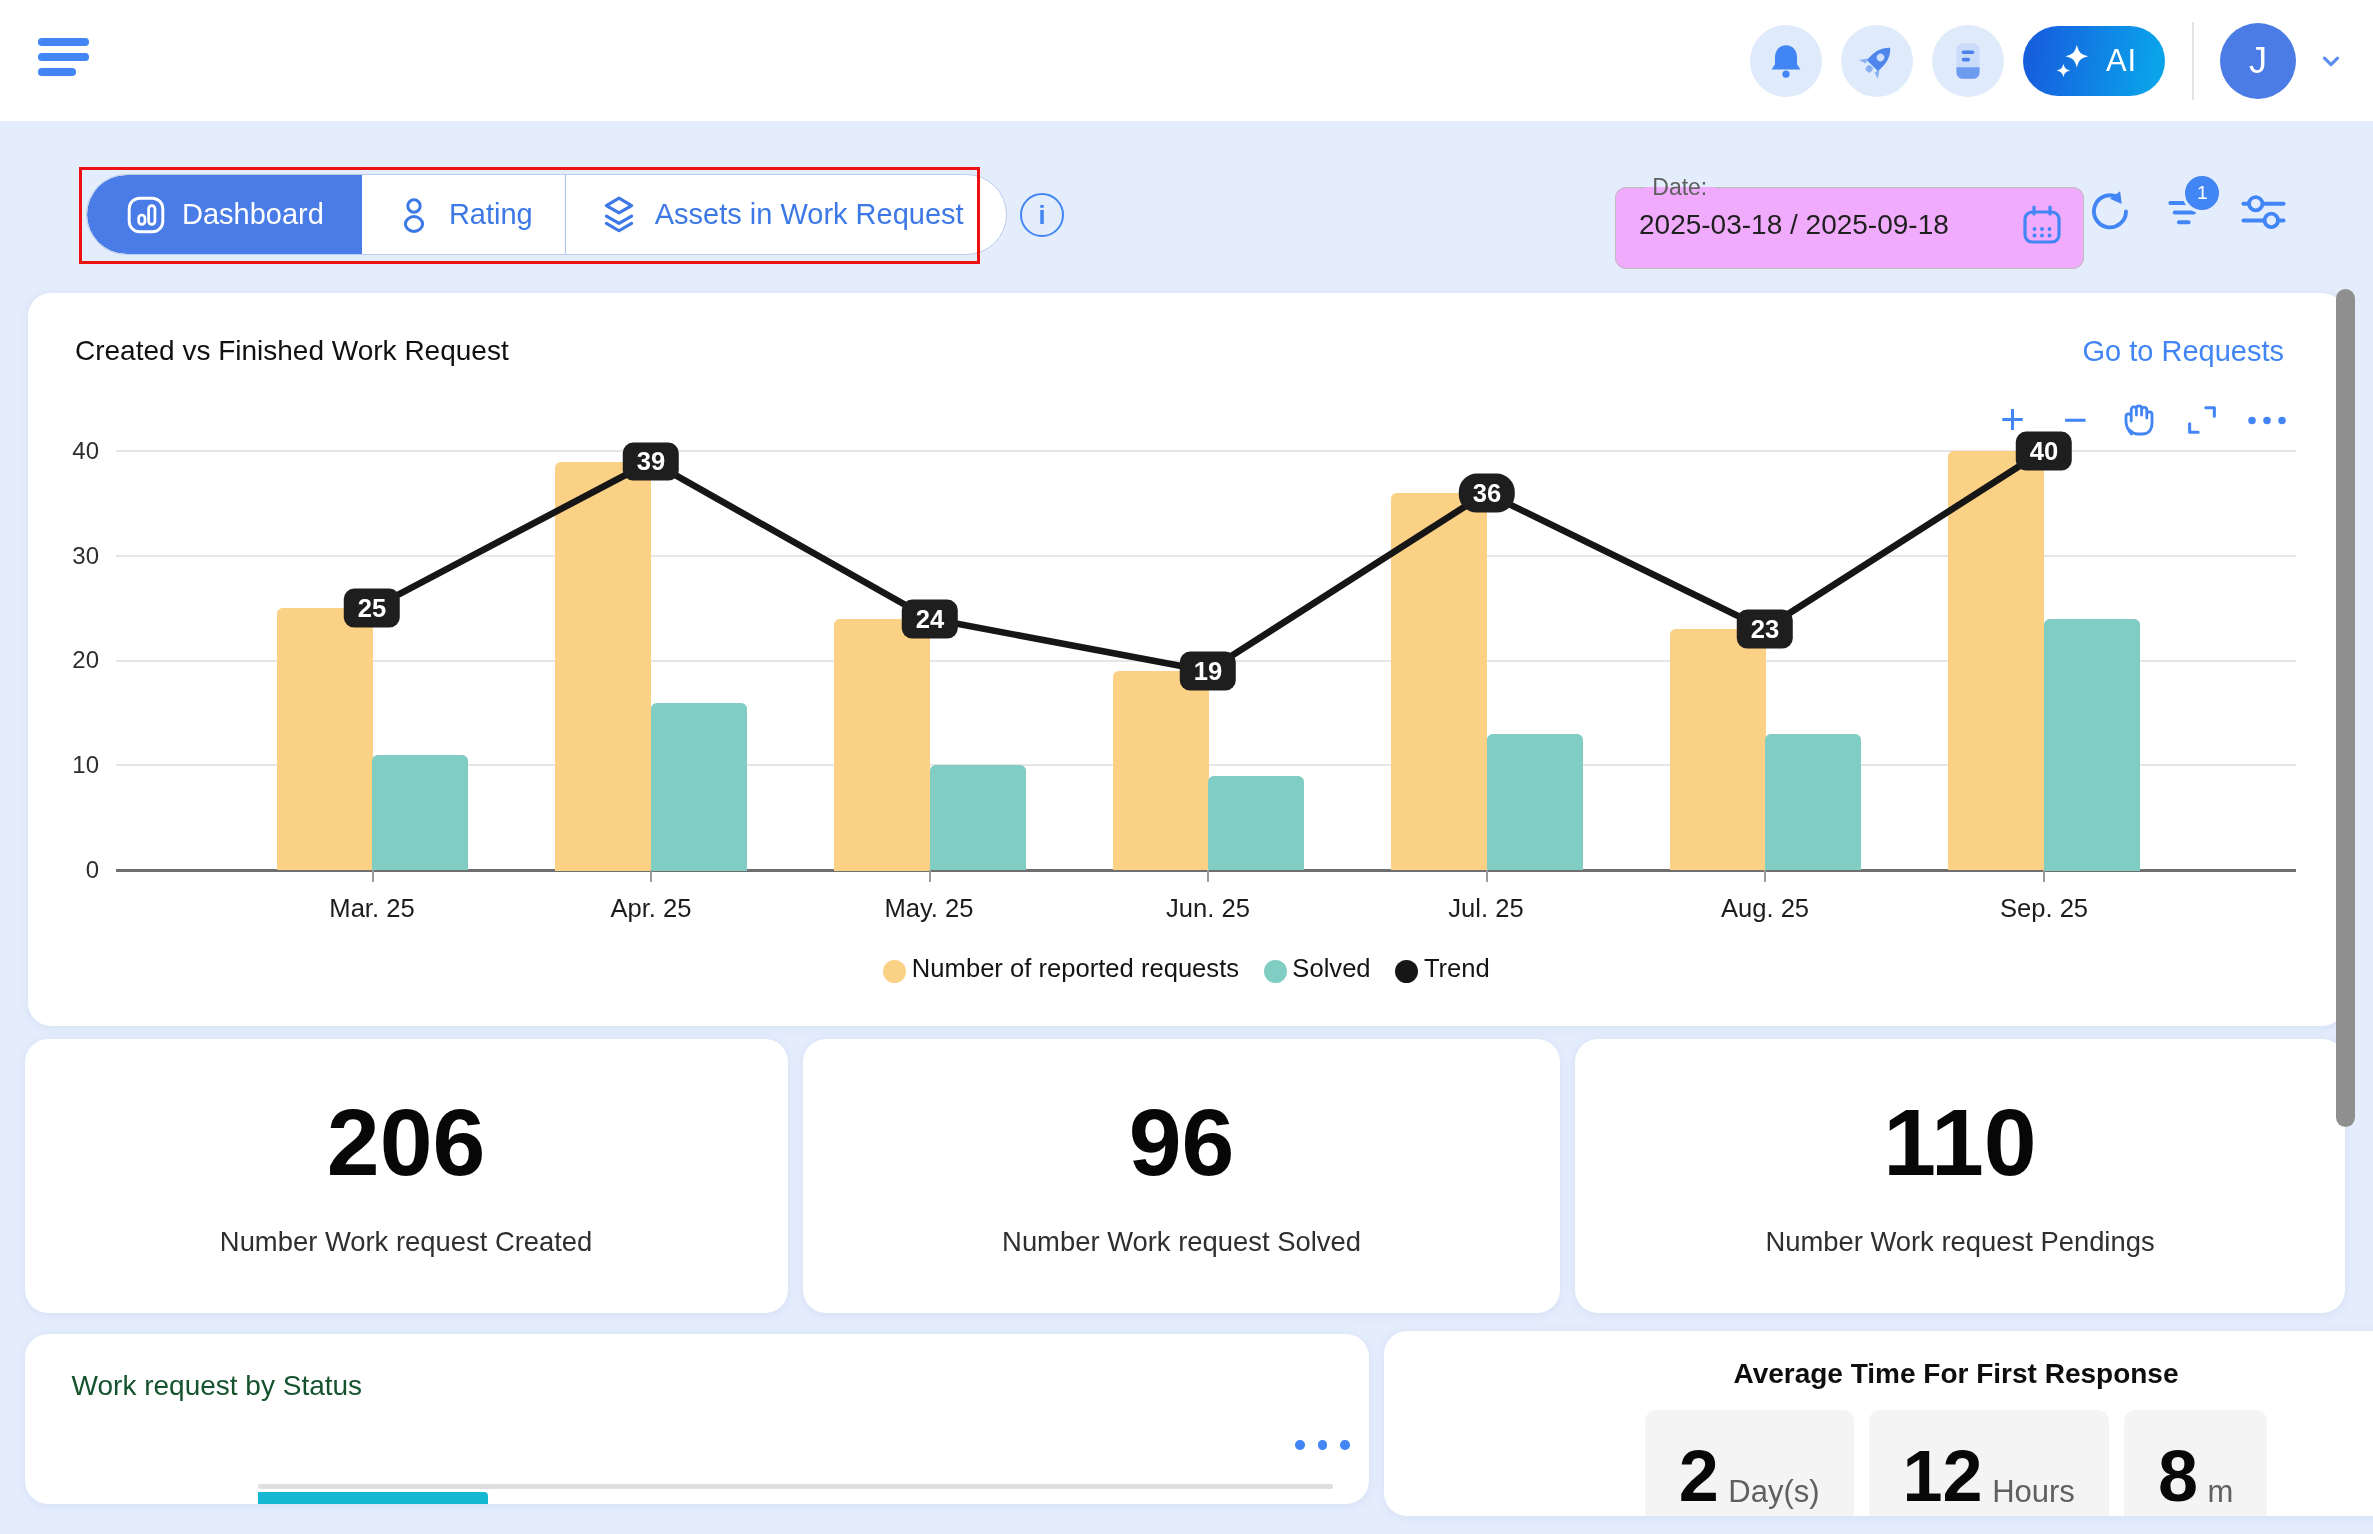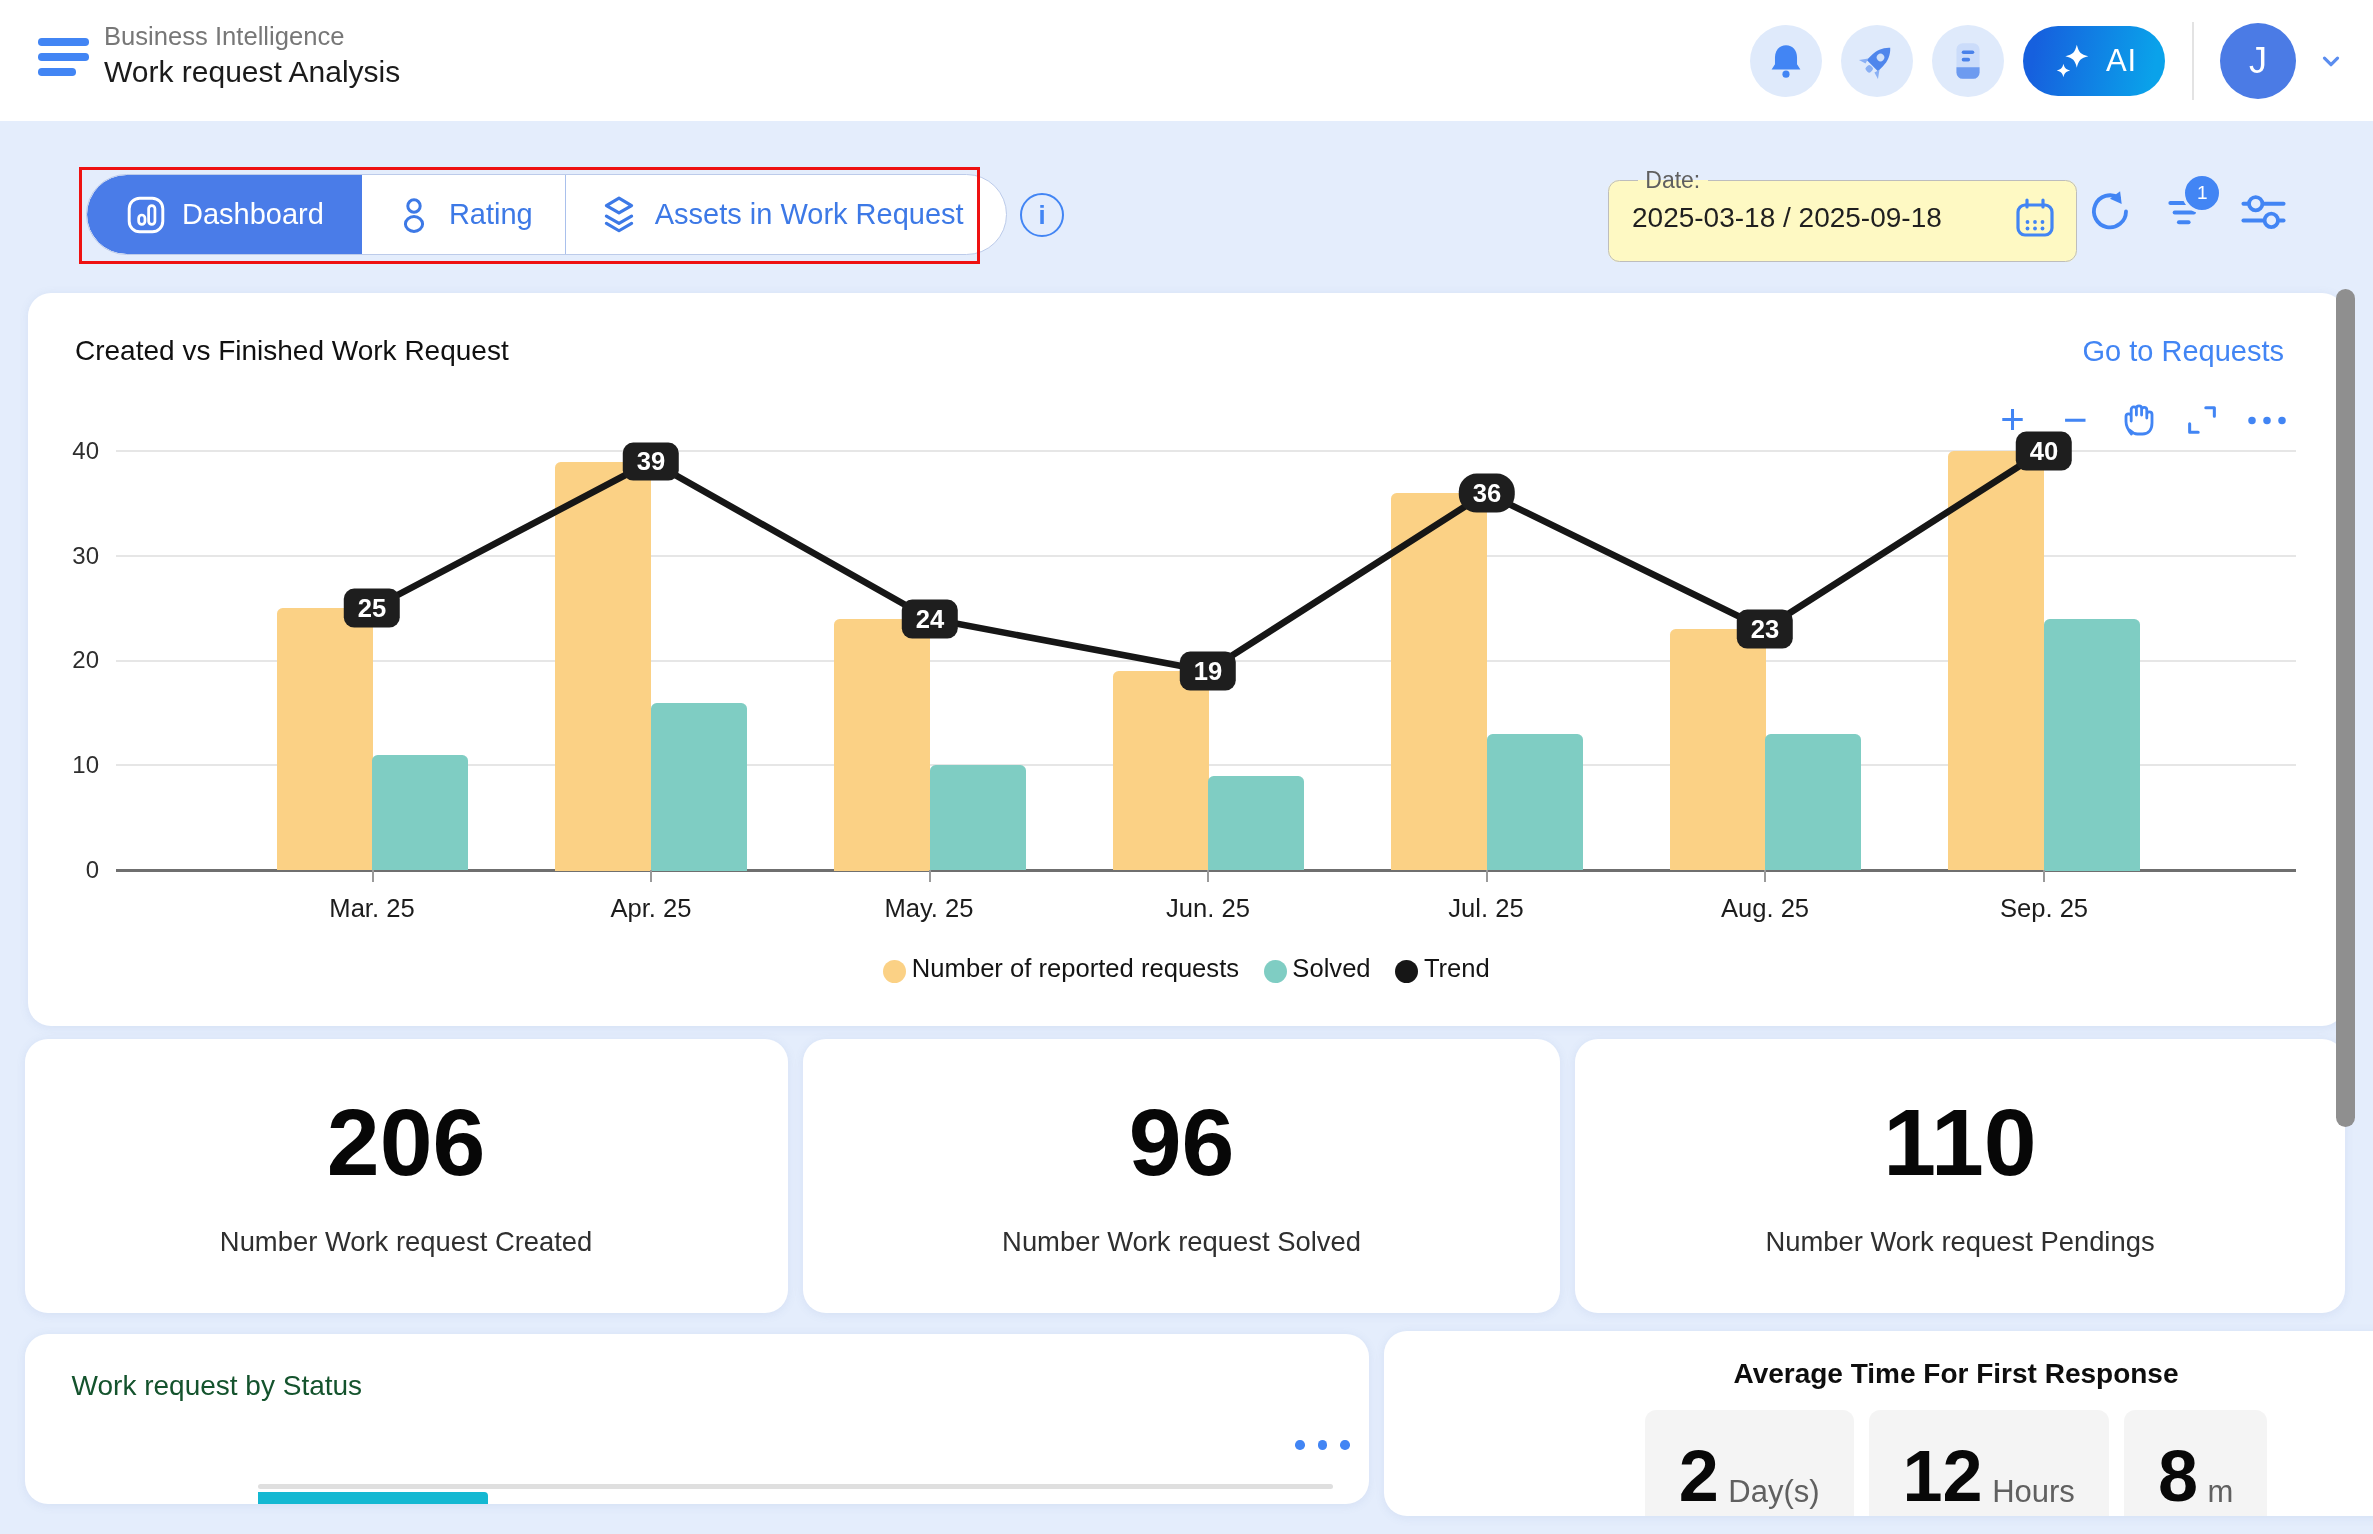--- a/index.html
+++ b/index.html
@@ -24,21 +24,21 @@
   .vdiv{width:1.9px;height:78px;background:#E3E3E3;margin:0 7.6px;}
   .avatar{width:76px;height:76px;border-radius:50%;background:#4B7BE5;color:#fff;font-size:36px;display:flex;align-items:center;justify-content:center;cursor:pointer;}
   .chev{margin-left:1.9px;cursor:pointer;display:flex;align-items:center;}
   
   .red-annotation{position:absolute;left:79px;top:167px;width:901px;height:97px;border:3.8px solid #EE1111;box-sizing:border-box;z-index:30;pointer-events:none;}
   .tabbar{position:absolute;left:86px;top:174px;height:81px;display:flex;background:#fff;border:1.9px solid #BCCBEA;border-radius:42px;box-sizing:border-box;overflow:hidden;z-index:10;}
   .tab{display:flex;align-items:center;gap:15px;padding:0 32px;font-size:29px;color:#3D79E6;cursor:pointer;border-right:1.9px solid #A9C0EC;}
   .tab:last-child{border-right:none;padding-right:42px;}
   .tab.active{background:#4A7CE8;color:#fff;border-radius:40px 0 0 40px;border-right:none;padding:0 38px;}
   .infoicon{position:absolute;left:1020px;top:193px;width:40px;height:40px;border:2.8px solid #4285F4;border-radius:50%;color:#4285F4;font-size:25.6px;font-weight:600;display:flex;align-items:center;justify-content:center;cursor:pointer;z-index:10;}
-  .datefield{position:absolute;left:1600px;top:159px;width:469px;height:95px;margin:8px;background:#fef9c3;border:1.9px solid #BDBDBD;border-radius:11.4px;box-sizing:border-box;padding:0 19px 0 23px;cursor:pointer;}
+  .datefield{position:absolute;left:1600px;top:159px;width:469px;height:95px;margin:15px;background:#f0abfc;border:1.9px solid #BDBDBD;border-radius:11.4px;box-sizing:border-box;padding:0 19px 0 23px;cursor:pointer;}
   .datefield legend{font-size:23px;color:#5f5f5f;padding:0 7.6px;margin-left:5.7px;}
   .datefield .inner{display:flex;align-items:center;justify-content:space-between;margin-top:1.9px;}
   .dateval{font-size:28px;color:#1f1f1f;}
   .toolbtn{position:absolute;top:187px;width:49px;height:49px;display:flex;align-items:center;justify-content:center;cursor:pointer;z-index:10;}
   .badge{position:absolute;right:-11.4px;top:-15px;width:34px;height:34px;background:#4285F4;border:3.8px solid #E4EDFC;border-radius:50%;color:#fff;font-size:19px;display:flex;align-items:center;justify-content:center;}
   
   .card{position:absolute;background:#fff;border-radius:23px;box-shadow:0 1.9px 9.5px rgba(90,115,180,0.10);}
   .chart-card{left:28px;top:293px;width:2317px;height:733px;}
   .chart-title{position:absolute;left:47px;top:42px;font-size:28px;color:#101010;font-weight:500;}
   .go-link{position:absolute;right:61px;top:42px;font-size:29px;color:#4285F4;cursor:pointer;text-decoration:none;}
@@ -78,24 +78,20 @@
 </style>
 </head>
 <body>
 
 <header class="topbar">
   <div class="hamburger">
       <span></span>
       <span></span>
       <span></span>
     </div>
-  <div class="titles">
-    <div class="subtitle">Business Intelligence</div>
-    <div class="pagetitle">Work request Analysis</div>
-  </div>
   <div class="hdr-right">
     <button class="circbtn">
       <span>
         <svg width="42" height="42" viewBox="0 0 40 40">
             <path d="M20 5c-6.5 0-10.5 5-10.5 11.5v6.5l-3.2 5h27.4l-3.2-5v-6.5C30.5 10 26.5 5 20 5z" fill="#4285F4"></path>
             <circle cx="20" cy="32.5" r="3.4" fill="#4285F4"></circle>
           </svg>
       </span>
     </button>
     <button class="circbtn">

